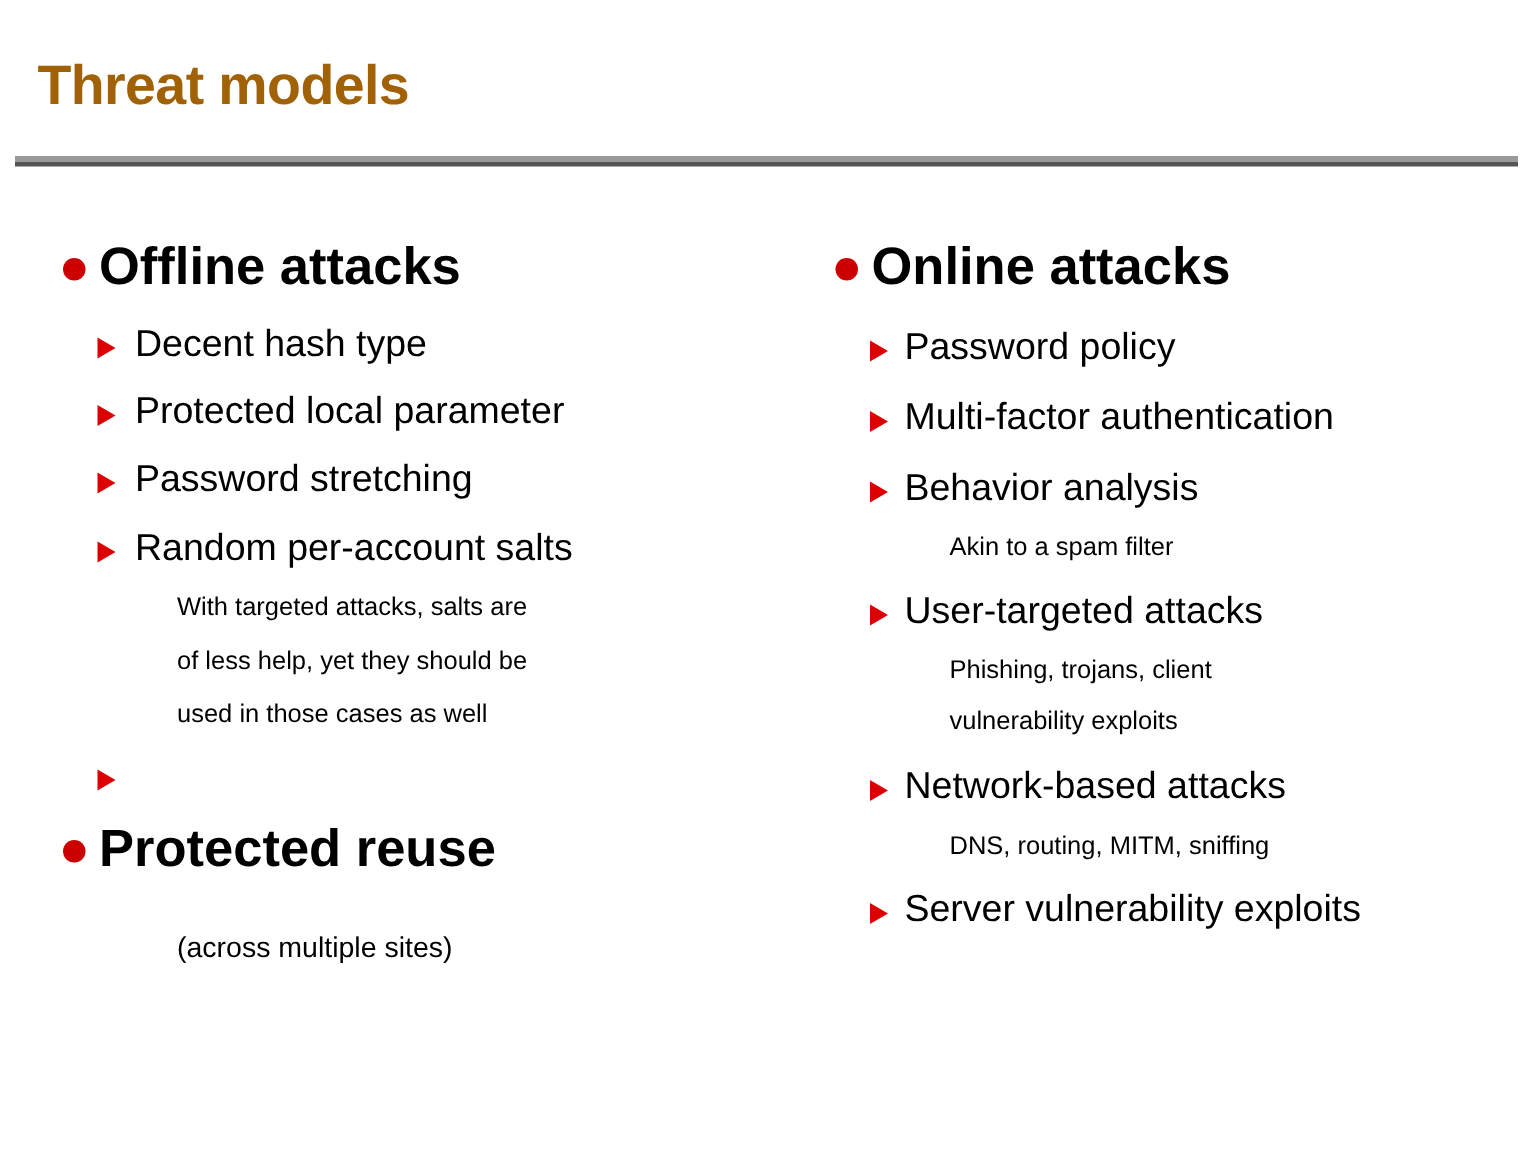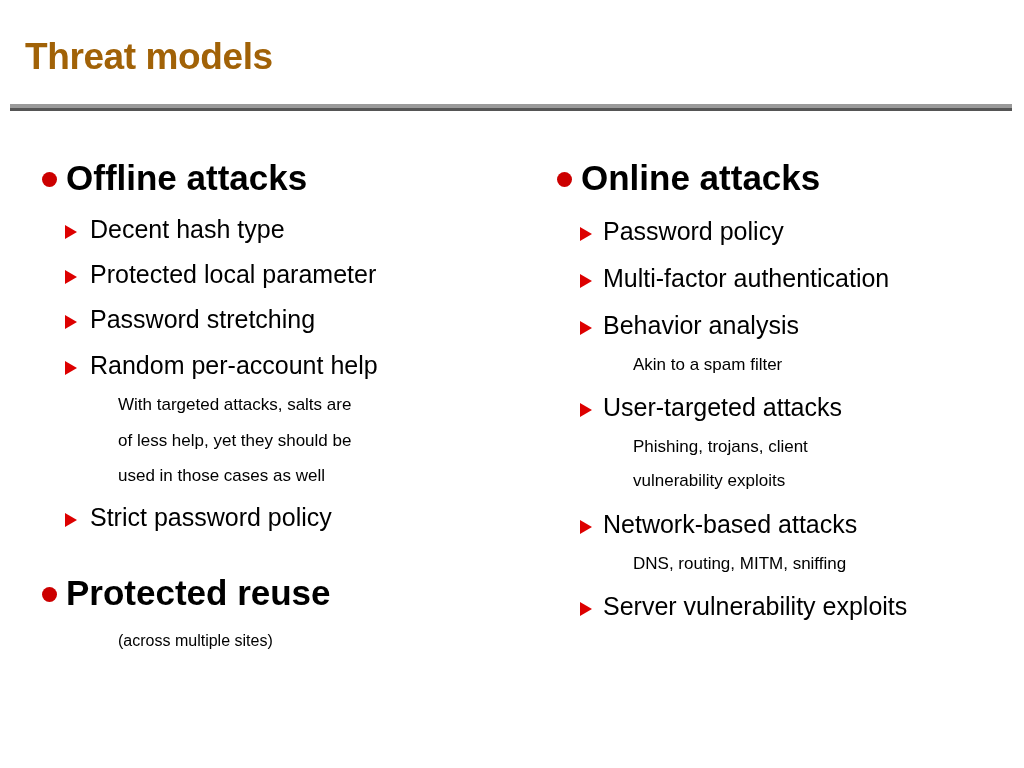--- a/index.html
+++ b/index.html
@@ -109,23 +109,23 @@
 
   
   .column-right .lvl1 { padding-left: 36px; }
   .column-right .lvl2 { padding-left: 58px; margin-top: 21px; }
   .column-right .lvl3 { padding-left: 88px; margin-top: 17px; }
 
   .gap-block { height: 44px; }
 
   .note-center {
     position: relative;
-    font-size: 16px;
-    line-height: 1.05;
-    margin-top: 22px;
+    font-size: 19px;
+    line-height: 1.05;
+    margin-top: 38px;
     padding-left: 88px;
     white-space: nowrap;
   }
 </style>
 </head>
 <body>
 
 <div class="slide-title">Threat models</div>
 
 <div class="title-rule">
@@ -150,30 +150,29 @@
     <span>Protected local parameter</span>
   </div>
 
   <div class="lvl2">
     <span class="bullet-tri"></span>
     <span>Password stretching</span>
   </div>
 
   <div class="lvl2">
     <span class="bullet-tri"></span>
-    <span>Random per-account help</span>
+    <span>Random per-account salts</span>
   </div>
 
   <div class="lvl3">With targeted attacks, salts are</div>
   <div class="lvl3">of less help, yet they should be</div>
   <div class="lvl3">used in those cases as well</div>
 
   <div class="lvl2">
     <span class="bullet-tri"></span>
-    <span>Strict password policy</span>
   </div>
 
   <div class="gap-block"></div>
 
   <div class="lvl1">
     <span class="bullet-dot"></span>
     <span>Protected reuse</span>
   </div>
 
   <div class="note-center">(across multiple sites)</div>

